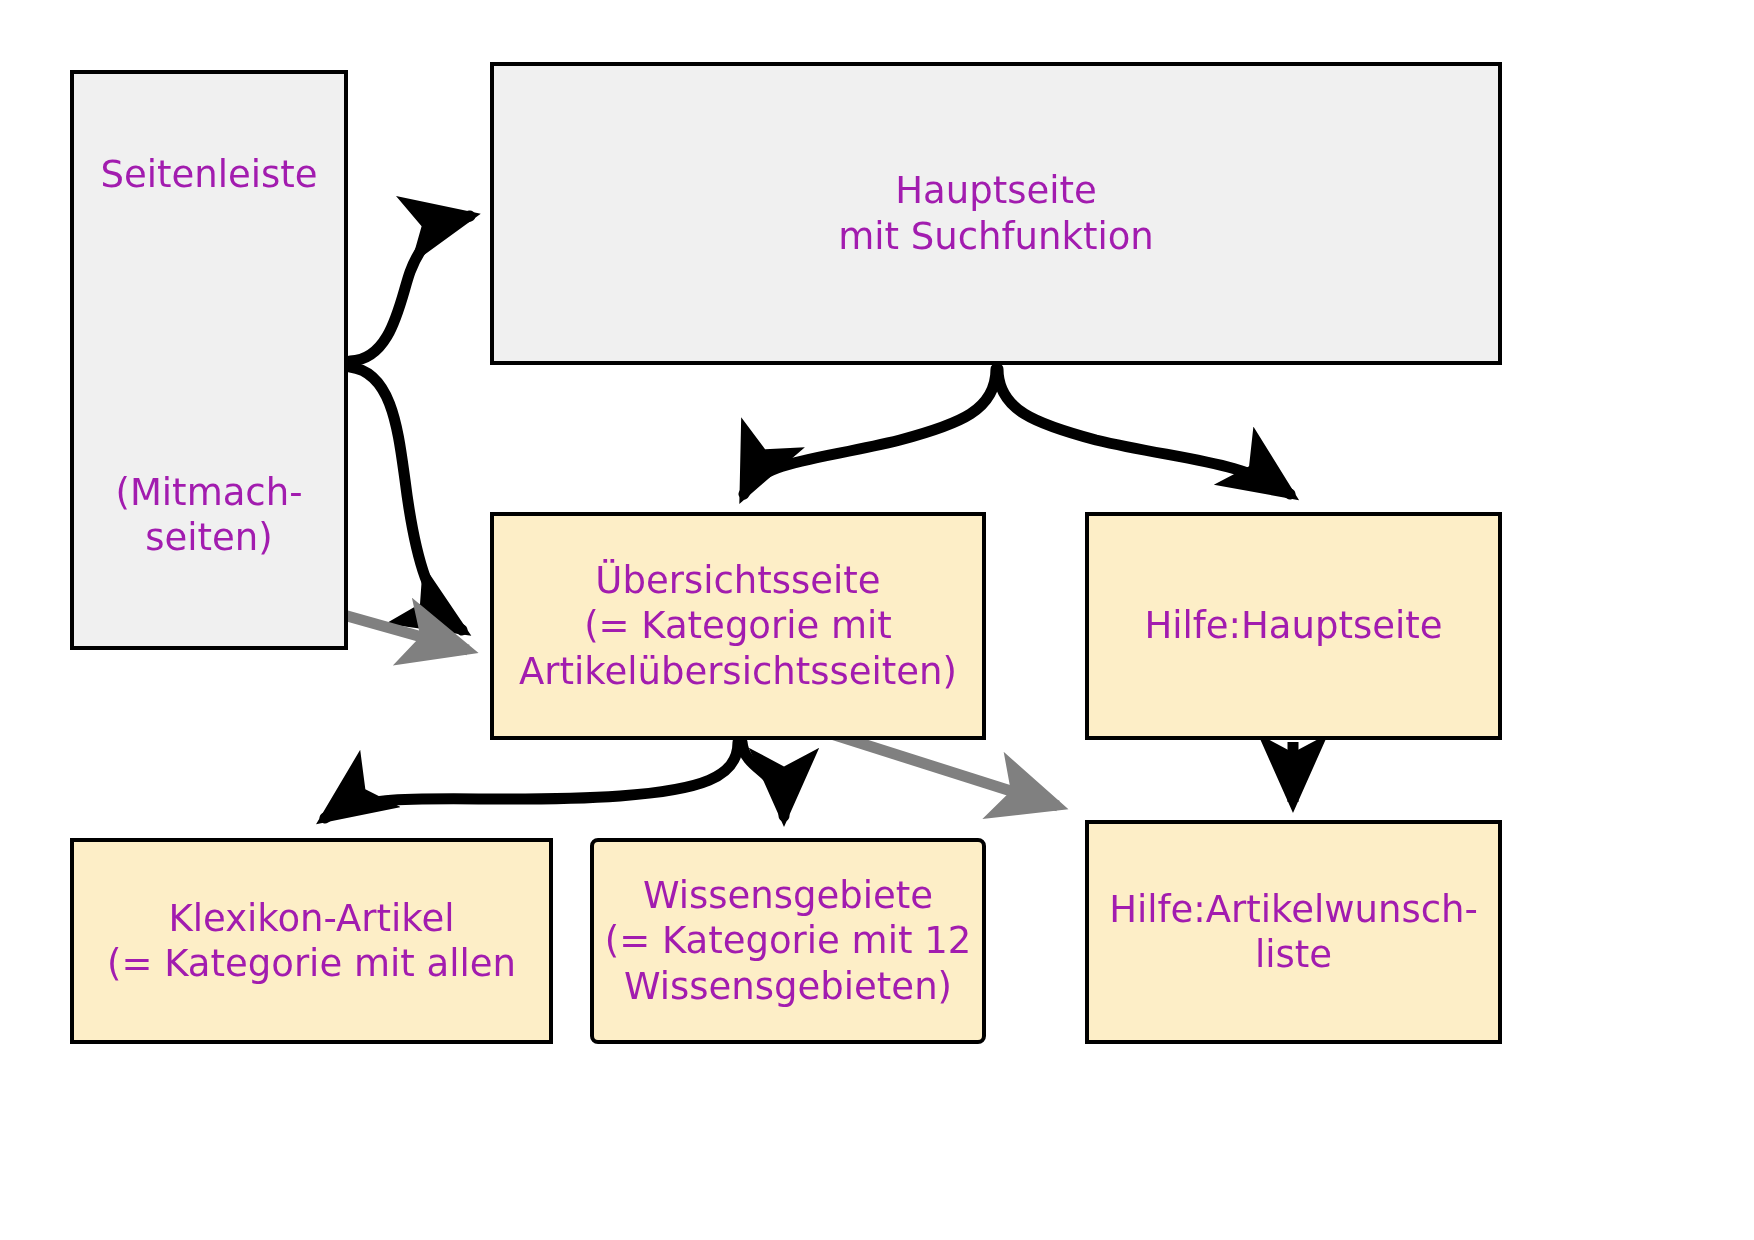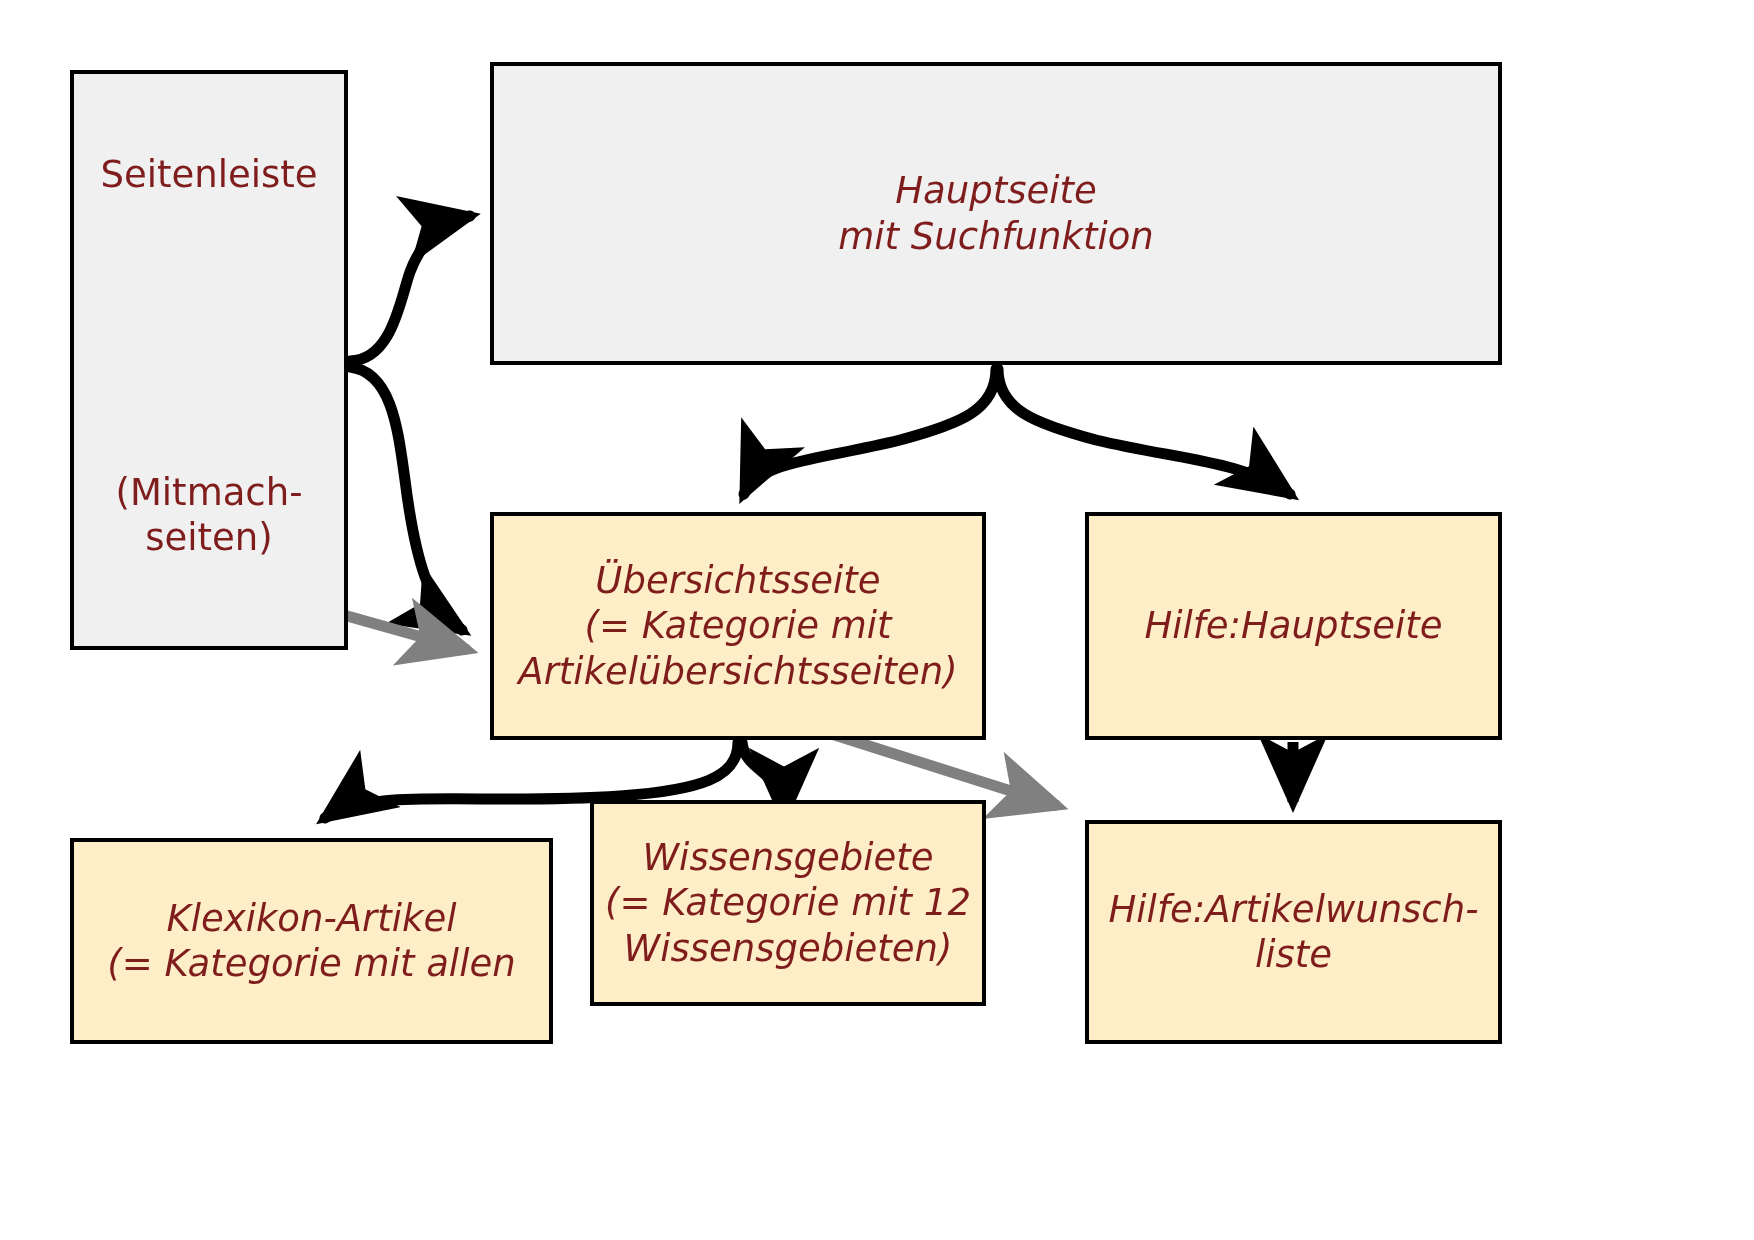--- a/index.html
+++ b/index.html
@@ -24,29 +24,28 @@
     pointer-events: none;
   }
   .node {
     position: absolute;
     box-sizing: border-box;
     border: 4px solid #000000;
     display: flex;
     align-items: center;
     justify-content: center;
     text-align: center;
-    color: #7f1d1d;
+    color: #a21caf;
     font-size: 37px;
     line-height: 1.22;
     z-index: 2;
   }
   .node .lines {
     padding: 0 14px;
     width: 100%;
-    font-style: italic;
   }
   .node .lines > div { white-space: nowrap; }
   .fill-gray   { background: #f0f0f0; }
   .fill-yellow { background: #fdeec7; justify-content: center; }
 
   
   #node-sidebar {
     left: 70px; top: 70px; width: 278px; height: 580px;
     display: block;
     padding: 0;
@@ -63,21 +62,21 @@
     left: 0; right: 0;
     bottom: 86px;
     text-align: center;
     font-size: 37px;
     line-height: 1.22;
   }
   #node-hauptseite { left: 490px; top: 62px;  width: 1012px; height: 303px; }
   #node-uebersicht { left: 490px; top: 512px; width: 496px;  height: 228px; }
   #node-mitmachen  { left: 1085px; top: 512px; width: 417px; height: 228px; }
   #node-klexikon   { left: 70px;  top: 838px; width: 483px;  height: 206px; }
-  #node-wissen     { left: 590px; top: 800px; width: 396px;  height: 206px; }
+  #node-wissen     { left: 590px; top: 838px; width: 396px;  height: 206px; border-radius: 8px; }
   #node-wunschliste{ left: 1085px; top: 820px; width: 417px; height: 224px; }
 </style>
 </head>
 <body>
 
 <div id="stage">
 
   <svg class="edges" viewBox="0 0 1754 1240">
     <defs>
       <marker id="arrow-black" markerWidth="9" markerHeight="9" refX="6.2" refY="3.2" orient="auto" markerUnits="strokeWidth">

